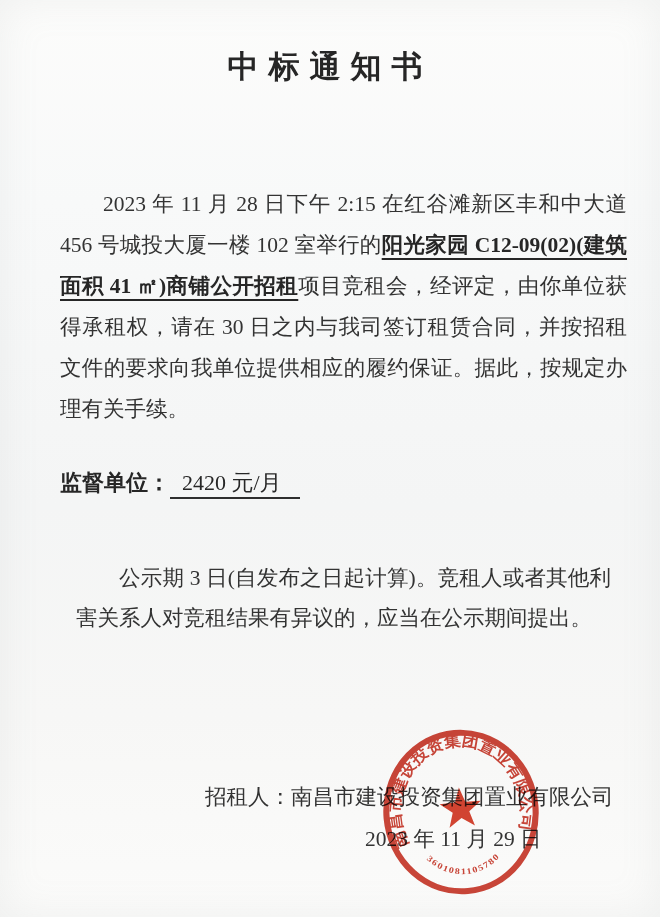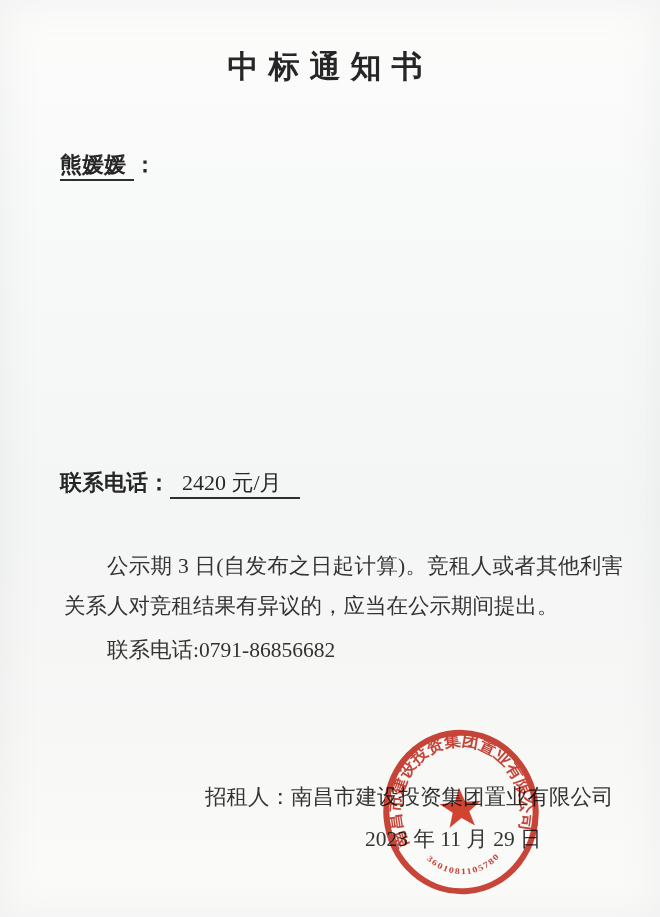--- a/index.html
+++ b/index.html
@@ -46,21 +46,21 @@
   }
   .result-line .label{font-weight:700;}
   .result-line .value{
     border-bottom:2px solid #2e2e2e;
     padding:0 18px 2px 12px;
   }
   .section2{
     position:absolute;top:542px;left:60px;width:567px;
     font-size:21.5px;line-height:40px;color:#333;
   }
-  .section2 p{margin:4px;text-indent:2em;text-align:justify;}
+  .section2 p{margin:16px;text-indent:2em;text-align:justify;}
   .footer{
     position:absolute;top:776px;left:0;width:660px;
     font-size:21.5px;line-height:42px;color:#333;
   }
   .footer p{margin:0;}
   .footer .lessor-line{margin-left:205px;}
   .footer .date-line{margin-left:365px;}
   .seal{
     position:absolute;left:376px;top:722px;
     width:170px;height:180px;
@@ -70,32 +70,29 @@
     pointer-events:none;
   }
 </style>
 </head>
 <body>
 
 <div class="page">
 
   <h1 class="doc-title">中标通知书</h1>
 
-  <div class="addressee">
-    <span class="name">熊媛媛</span><span>：</span>
-  </div>
 
+  <p class="para1"><span>2023 年 11 月 28 日下午 2:15 在红谷滩新区丰和中大道 456 号城投大厦一楼 102 室举行的</span><span class="hl">阳光家园 C12-09(02)(建筑面积 41 ㎡)商铺公开招租</span><span>项目竞租会，经评定，由你单位获得承租权，请在 30 日之内与我司签订租赁合同，并按招租文件的要求向我单位提供相应的履约保证。据此，按规定办理有关手续。</span></p>
 
   <div class="result-line">
-    <span class="label">联系电话：</span><span class="value">2420 元/月</span>
+    <span class="label">监督单位：</span><span class="value">2420 元/月</span>
   </div>
 
   <div class="section2">
     <p>公示期 3 日(自发布之日起计算)。竞租人或者其他利害关系人对竞租结果有异议的，应当在公示期间提出。</p>
-    <p>联系电话:0791-86856682</p>
   </div>
 
   <div class="footer">
     <p class="lessor-line"><span>招租人：</span><span>南昌市建设投资集团置业有限公司</span></p>
     <p class="date-line">2023 年 11 月 29 日</p>
   </div>
 
   <svg class="seal" viewBox="-90 -95 180 190" aria-hidden="true">
     <ellipse rx="79" ry="84" fill="none" stroke-width="6.5" stroke="#c8382a"></ellipse>
     <path id="sealTopArc" d="M -58,29.6 A 64,70 0 1 1 58,29.6" fill="none"></path>

